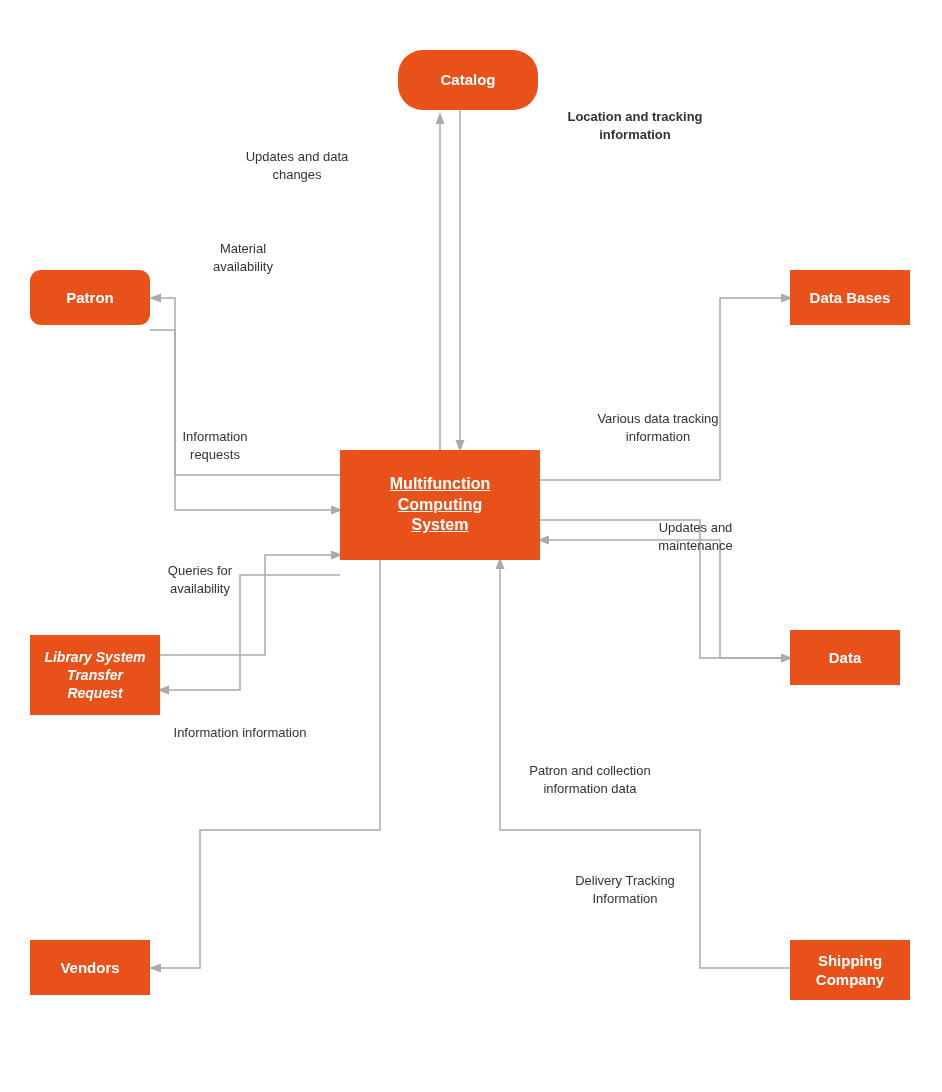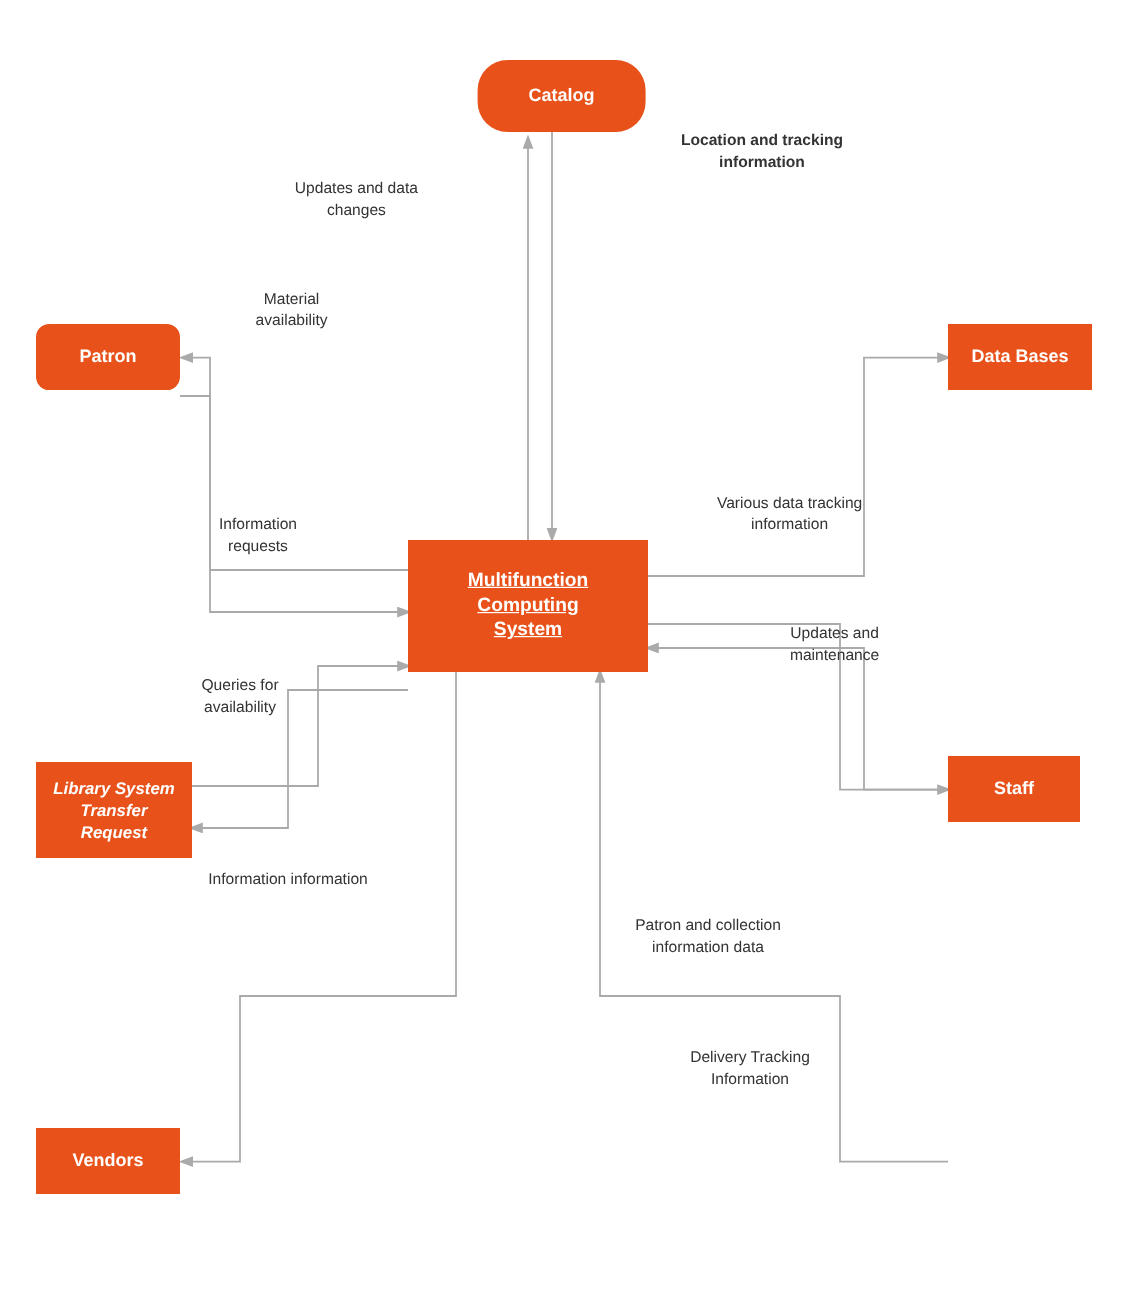--- a/index.html
+++ b/index.html
@@ -98,27 +98,30 @@
 
   <div class="box" style="left:340px; top:450px; width:200px; height:110px; font-size:16px;text-decoration:underline;">
     <span>Multifunction<br>Computing<br>System</span>
   </div>
 
   <div class="box" style="left:30px; top:635px; width:130px; height:80px; font-size:14px;font-style:italic;">
     <span>Library System<br>Transfer<br>Request</span>
   </div>
 
   <div class="box" style="left:790px; top:630px; width:110px; height:55px;">
-    <span>Staff</span>
+    <span>Data</span>
   </div>
 
   <div class="box" style="left:30px; top:940px; width:120px; height:55px;">
     <span>Vendors</span>
   </div>
 
+  <div class="box" style="left:790px; top:940px; width:120px; height:60px;">
+    <span>Shipping<br>Company</span>
+  </div>
 
   <div class="label" style="left:232px; top:148px; width:130px;">
     <span>Updates and
 data changes</span>
   </div>
 
   <div class="label" style="left:555px; top:108px; width:160px;font-weight:bold;">
     <span>Location and tracking<br>information</span>
   </div>
 

